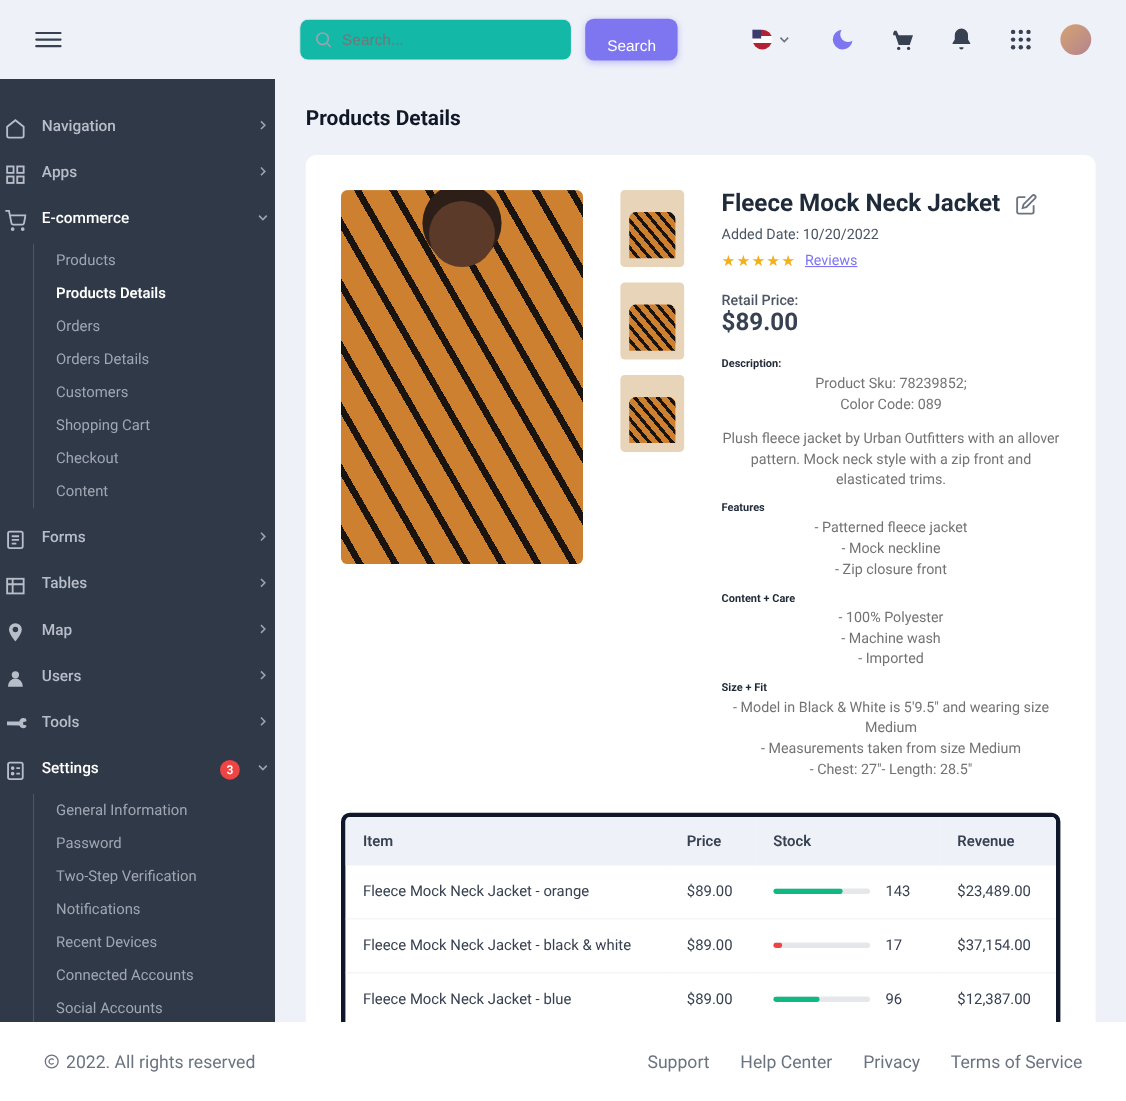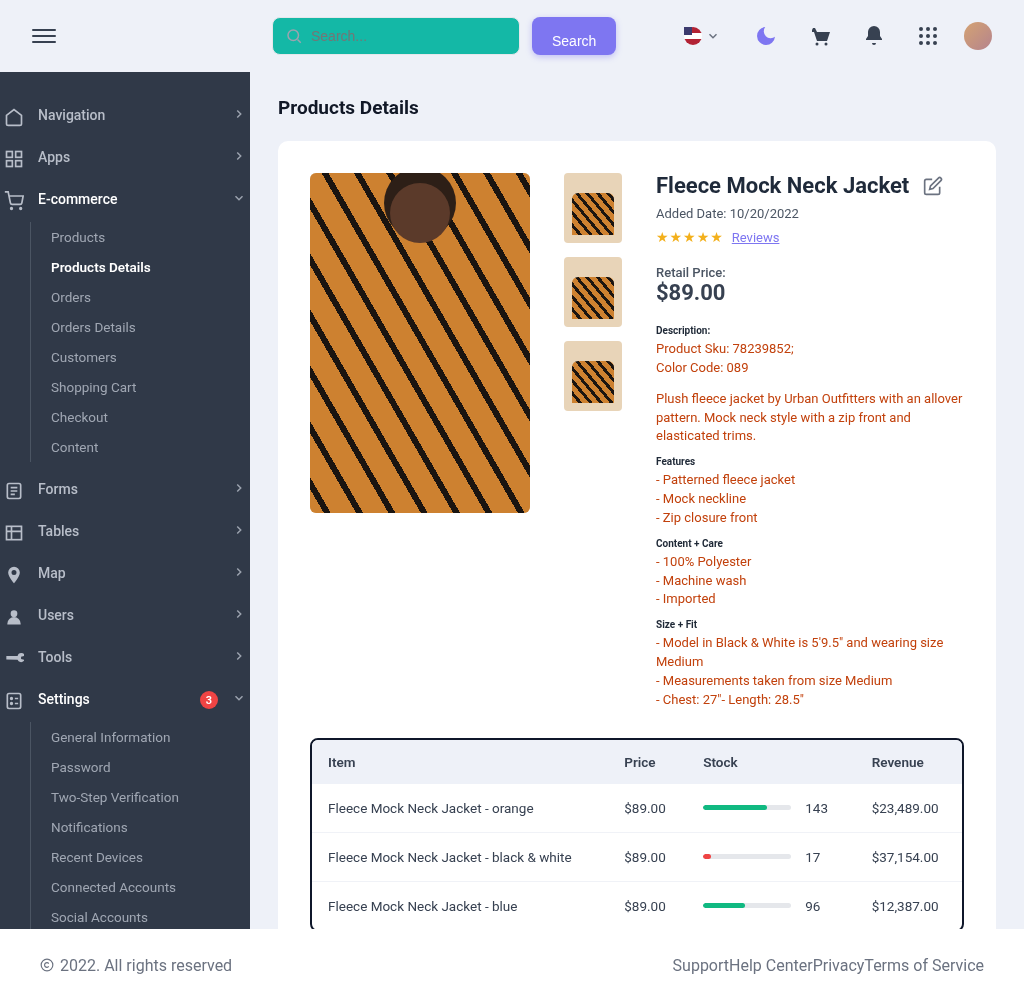--- a/index.html
+++ b/index.html
@@ -47,34 +47,34 @@
 .product-title-row { display: flex; align-items: center; gap: 14px; margin-bottom: 8px; }
 .product-title { font-size: 22px; font-weight: 700; color: #1f2a3a; }
 .edit-ic { width: 20px; height: 20px; color: #6b7280; cursor: pointer; }
 .added-date { font-size: 13px; color: #4b5563; margin-bottom: 8px; }
 .stars-row { display: flex; align-items: center; gap: 8px; margin-bottom: 20px; }
 .stars { color: #f3b01c; font-size: 14px; letter-spacing: 1px; }
 .reviews-link { font-size: 13px; color: #7e76f1; text-decoration: underline; cursor: pointer; }
 .retail-lbl { font-size: 13px; color: #4b5563; font-weight: 500; }
 .price { font-size: 22px; font-weight: 700; color: #374151; margin-bottom: 20px; }
 .desc-title { font-size: 10px; font-weight: 700; margin-bottom: 4px; margin-top: 10px; }
-.desc-text { font-size: 13px; color: #c2410c; line-height: 1.45; }
-
-.table-wrap { margin-top: 28px; border-radius: 8px; overflow: hidden; border: 2px solid #0f172a; }
+.desc-text { font-size: 13px; color: #737373; line-height: 1.45; text-align: center; }
+
+.table-wrap { margin-top: 28px; border-radius: 8px; overflow: hidden; border: 4px solid #0f172a; }
 table { width: 100%; border-collapse: collapse; font-size: 13.5px; }
 thead { background: #eef1f8; }
 th { text-align: left; padding: 14px 16px; font-weight: 600; color: #374151; }
 td { padding: 16px; border-bottom: 1px solid #f0f2f7; color: #374151; }
 tbody tr:last-child td { border-bottom: none; }
 .stock-cell { display: flex; align-items: center; gap: 14px; }
 .progress { width: 88px; height: 5px; background: #e5e7eb; border-radius: 3px; overflow: hidden; }
 .progress-fill { height: 100%; border-radius: 3px; }
 
 .footer { height: 72px; background: #fff; display: flex; align-items: center; padding: 0 40px; font-size: 16px; color: #6b7280; }
-.footer-links { display: flex; margin-left: auto; }
+.footer-links { display: flex; gap: 28px; margin-left: auto; }
 .footer-links span { cursor: pointer; }
 svg { width: 100%; height: 100%; }
 </style>
 </head>
 <body>
 
 <div class="topbar">
   <div class="hamburger">
       <span></span>
       <span></span>

